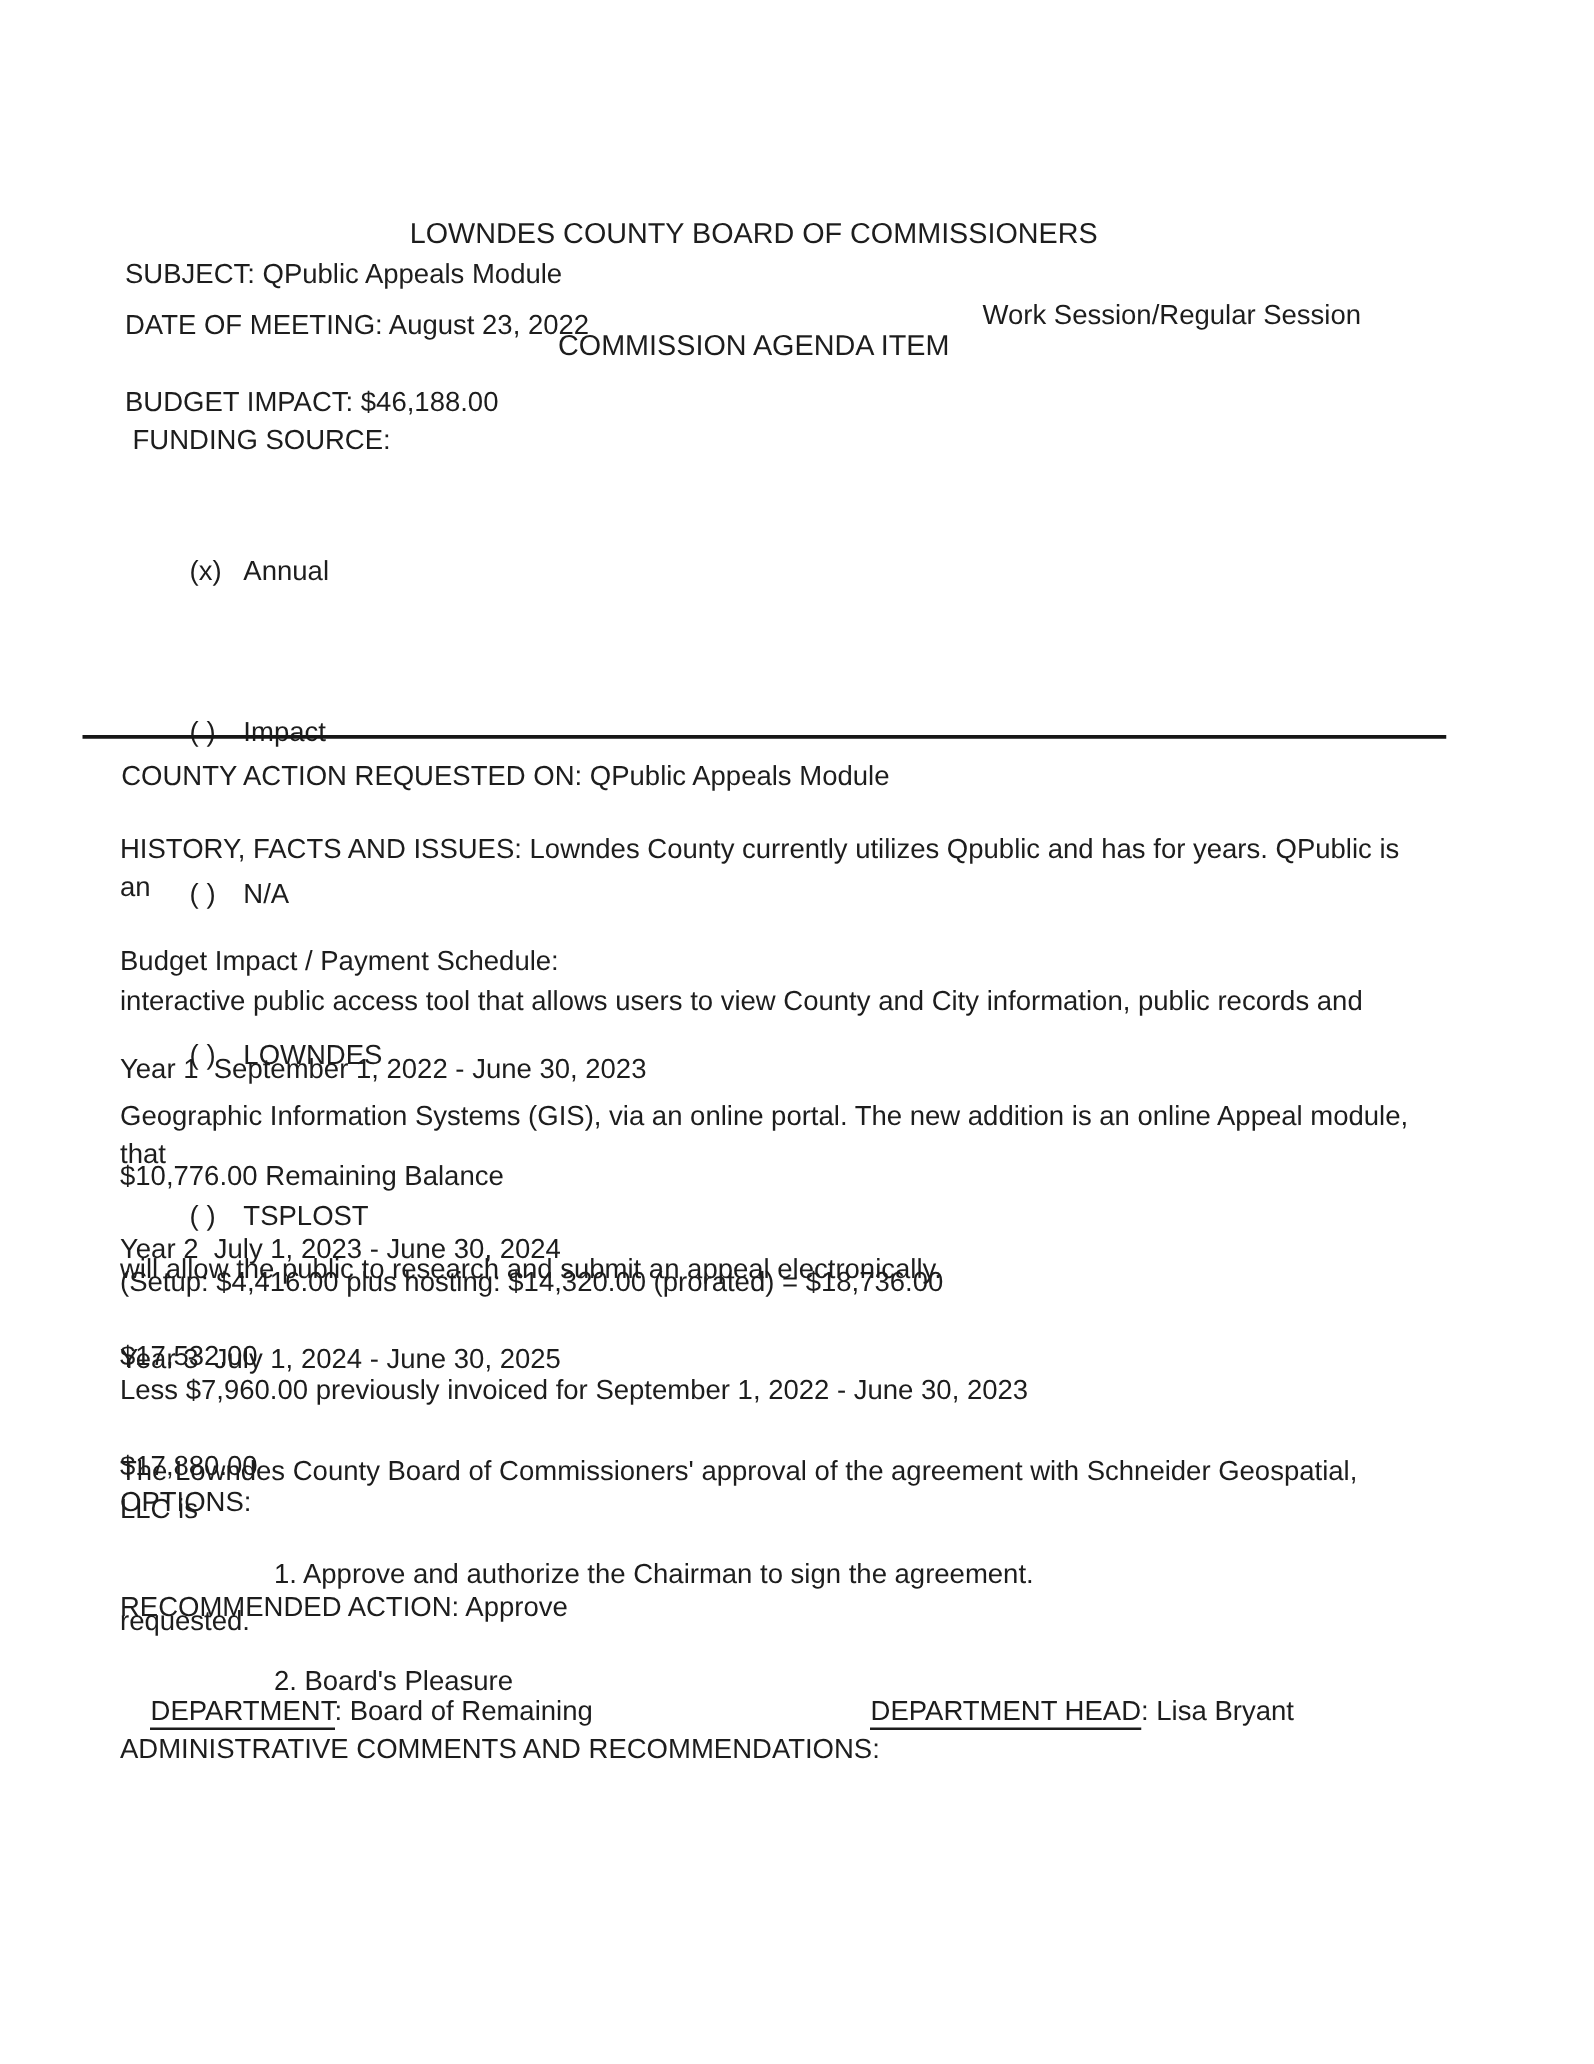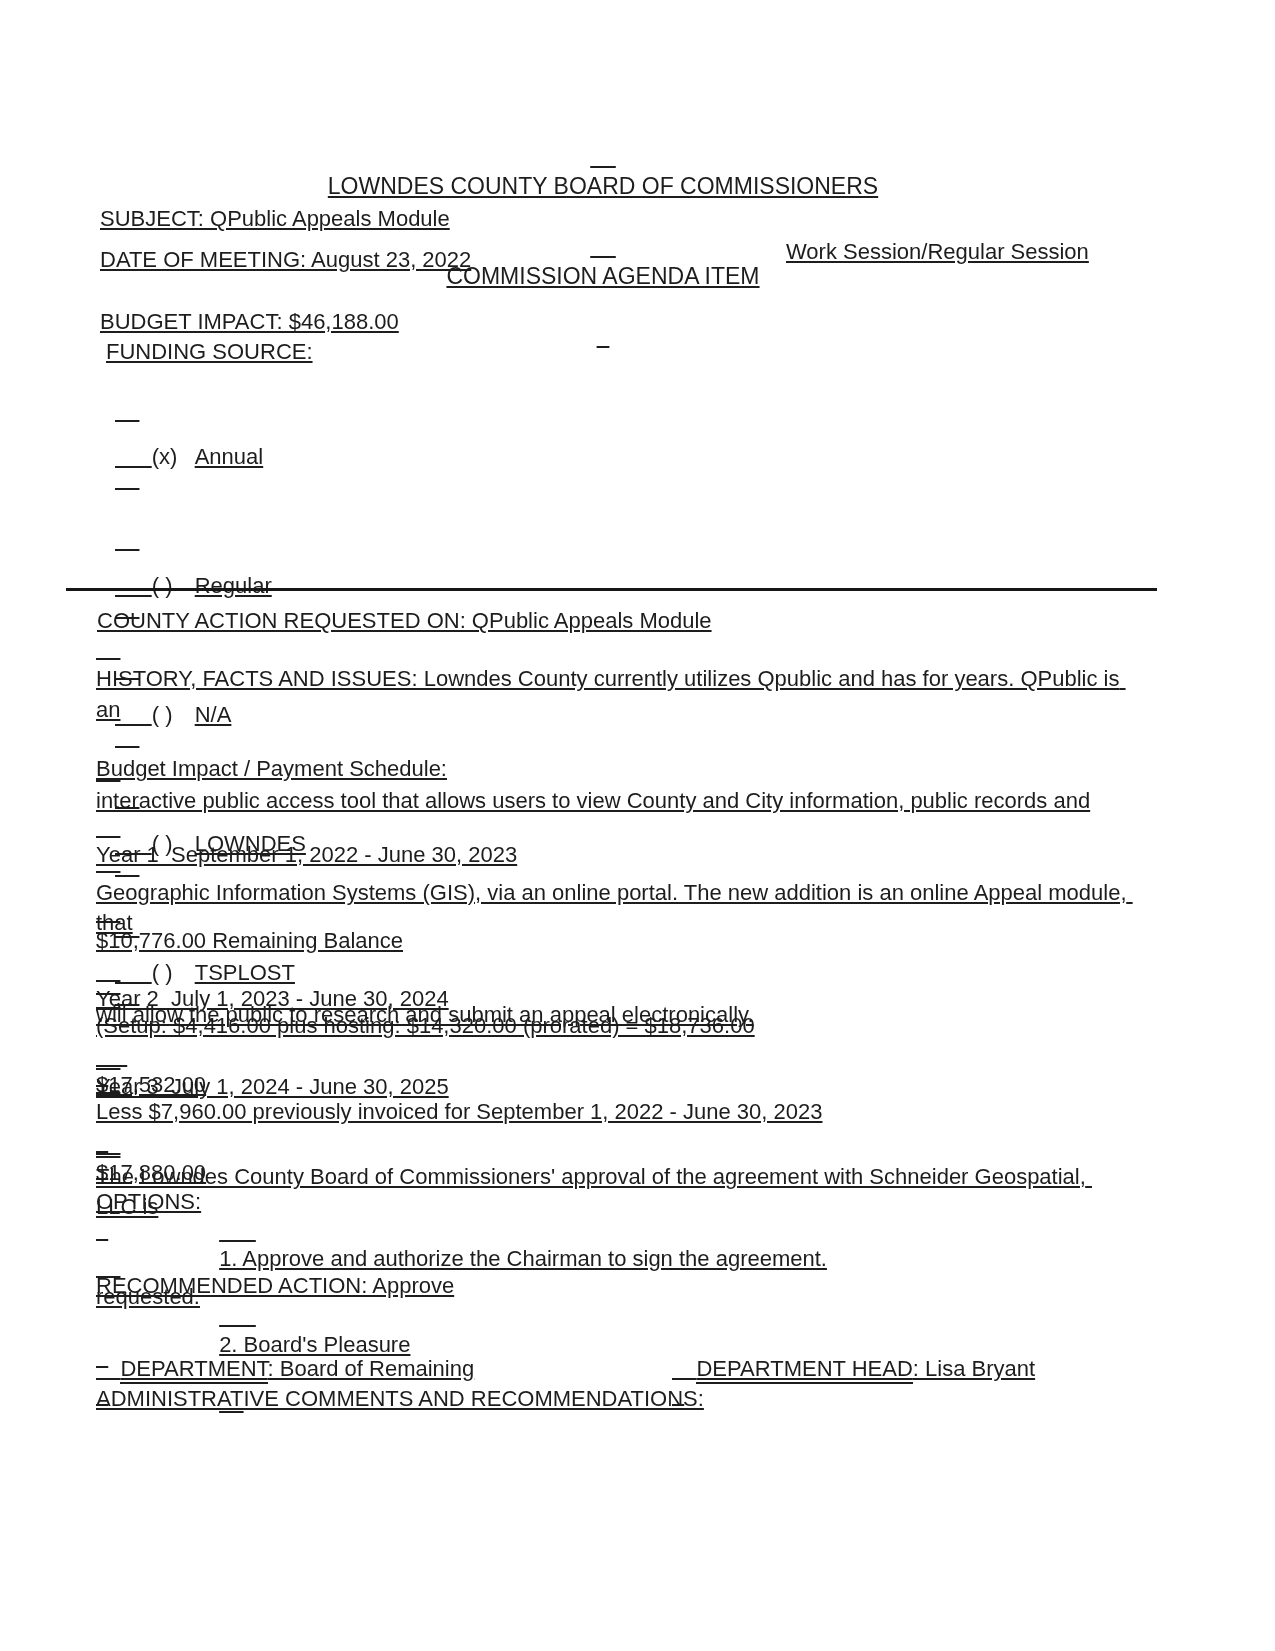--- a/index.html
+++ b/index.html
@@ -14,21 +14,20 @@
     margin: 0 auto;
     background: #ffffff;
     font-family: "Liberation Sans", sans-serif;
     font-size: 22px;
     color: #1d1d1d;
     overflow: hidden;
   }
   .abs {
     position: absolute;
     white-space: pre-wrap;
-    text-decoration: underline;
   }
   .doc-title {
     left: 0;
     top: 111px;
     width: 1206px;
     text-align: center;
     font-size: 23px;
     line-height: 30px;
   }
   .subject       { left: 100px; top: 206px; }
@@ -84,21 +83,21 @@
 
   <div class="abs budget-impact">BUDGET IMPACT: $46,188.00</div>
 
   <div class="abs funding-label">FUNDING SOURCE:</div>
 
   <div class="abs funding-list">
     <div class="funding-row">
       <span class="funding-mark">(x)</span><span>Annual</span>
     </div>
     <div class="funding-row">
-      <span class="funding-mark">( )</span><span>Regular</span>
+      <span class="funding-mark">( )</span><span>Impact</span>
     </div>
     <div class="funding-row">
       <span class="funding-mark">( )</span><span>N/A</span>
     </div>
     <div class="funding-row">
       <span class="funding-mark">( )</span><span>LOWNDES</span>
     </div>
     <div class="funding-row">
       <span class="funding-mark">( )</span><span>TSPLOST</span>
     </div>

